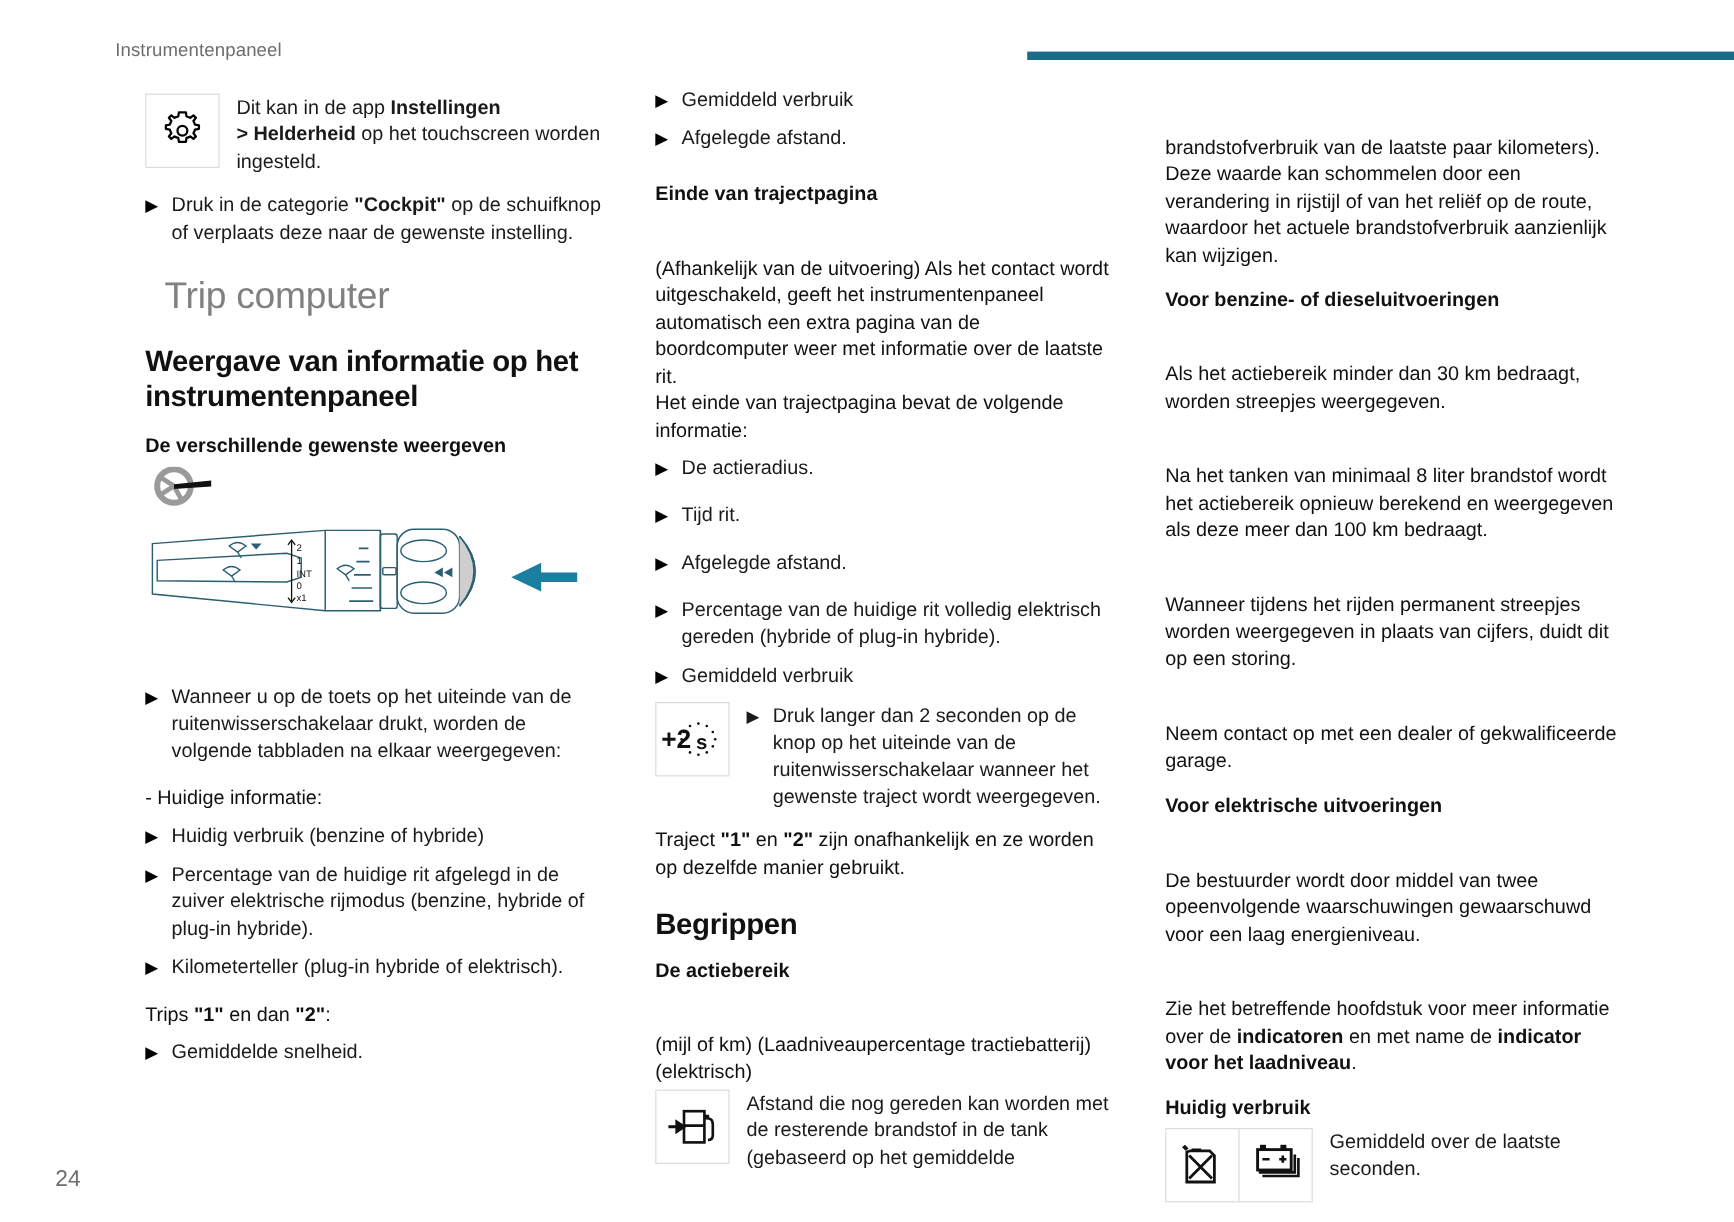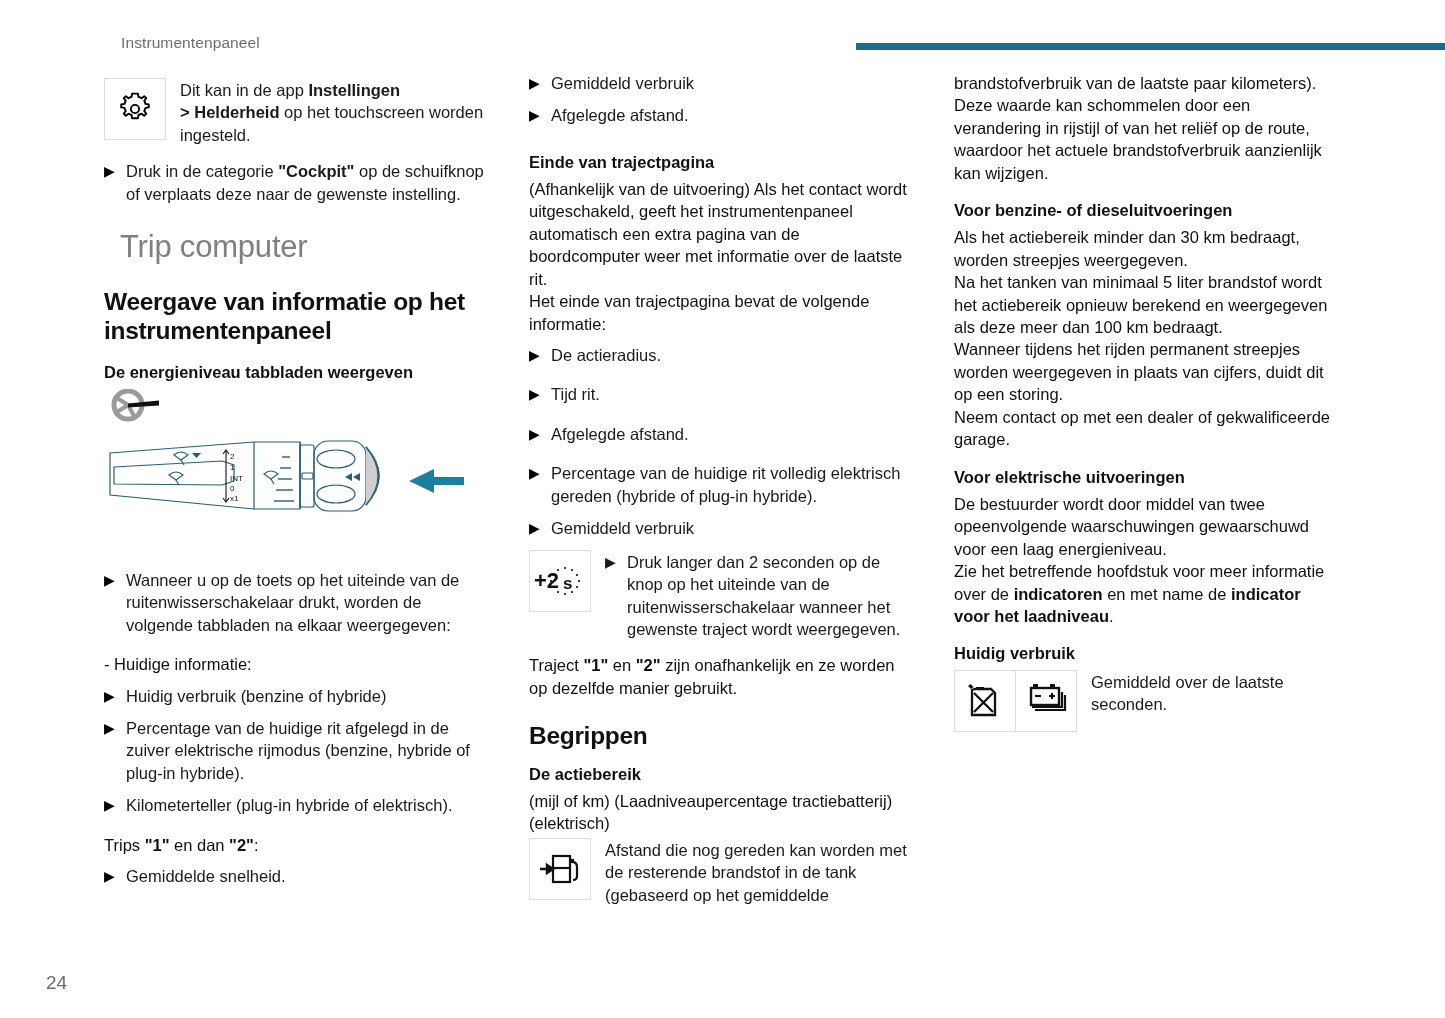--- a/index.html
+++ b/index.html
@@ -17,41 +17,41 @@
   }
 
   
   .header {
     position: absolute;
     top: 0; left: 0; right: 0;
     height: 58px;
   }
   .header-title {
     position: absolute;
-    left: 121px;
+    left: 96px;
     top: 34px;
     font-size: 15.5px;
     color: #6e6e6e;
     letter-spacing: 0.1px;
     white-space: nowrap;
   }
   .header-rule {
     position: absolute;
     left: 856px;
     top: 43px;
     width: 589px;
     height: 7px;
     background: #1b6c89;
   }
 
   
   .columns {
     position: absolute;
     top: 72px;
-    left: 104px;
+    left: 121px;
     width: 1290px;
     display: flex;
     gap: 0px;
   }
   .col {
     width: 380px;
     margin-right: 45px;
   }
   .col:last-child {
     margin-right: 0;
@@ -82,20 +82,21 @@
     line-height: 1.28;
   }
   p.body {
     font-size: 16.5px;
     line-height: 1.36;
     margin: 0 0 9px 0;
     color: #111;
   }
   p.tight {
     margin-bottom: 0;
+    margin-top: 40px;
   }
   .b { font-weight: bold; }
 
   
   .bullet {
     display: flex;
     align-items: flex-start;
     font-size: 16.5px;
     line-height: 1.36;
     margin: 0 0 10px 0;
@@ -189,21 +190,21 @@
     </div>
 
     <div class="bullet spaced">
       <span class="tri">▶</span>
       <span class="btxt">Druk in de categorie <span class="b">"Cockpit"</span> op de schuifknop of verplaats deze naar de gewenste instelling.</span>
     </div>
 
     <div class="h1">Trip computer</div>
 
     <div class="h2">Weergave van informatie op het instrumentenpaneel</div>
-    <div class="h3">De energieniveau tabbladen weergeven</div>
+    <div class="h3">De verschillende gewenste weergeven</div>
 
     <div class="stalk-figure">
       <svg width="380" height="160" viewBox="0 0 380 160" aria-hidden="true">
 
         <g>
           <circle cx="24" cy="16" r="14" fill="none" stroke="#9a9a9a" stroke-width="5"></circle>
           <path d="M24 16 L13 9 M24 16 L13 23 M24 16 L30 27" stroke="#9a9a9a" stroke-width="4" fill="none"></path>
           <path d="M24 14.5 L55 11.5 L55 16.5 L24 18.5 Z" fill="#111"></path>
         </g>
 
@@ -380,21 +381,21 @@
 
   <div class="col">
 
     <p class="body tight">brandstofverbruik van de laatste paar kilometers).</p>
 
 
     <p class="body">Deze waarde kan schommelen door een verandering in rijstijl of van het reliëf op de route, waardoor het actuele brandstofverbruik aanzienlijk kan wijzigen.</p>
 
     <div class="h3">Voor benzine- of dieseluitvoeringen</div>
     <p class="body tight">Als het actiebereik minder dan 30 km bedraagt, worden streepjes weergegeven.</p>
-    <p class="body tight">Na het tanken van minimaal 5 liter brandstof wordt het actiebereik opnieuw berekend en weergegeven als deze meer dan 100 km bedraagt.</p>
+    <p class="body tight">Na het tanken van minimaal 8 liter brandstof wordt het actiebereik opnieuw berekend en weergegeven als deze meer dan 100 km bedraagt.</p>
     <p class="body tight">Wanneer tijdens het rijden permanent streepjes worden weergegeven in plaats van cijfers, duidt dit op een storing.</p>
     <p class="body tight">Neem contact op met een dealer of gekwalificeerde garage.</p>
 
     <div class="h3">Voor elektrische uitvoeringen</div>
     <p class="body tight">De bestuurder wordt door middel van twee opeenvolgende waarschuwingen gewaarschuwd voor een laag energieniveau.</p>
     <p class="body tight">Zie het betreffende hoofdstuk voor meer informatie over de <span class="b">indicatoren</span> en met name de <span class="b">indicator voor het laadniveau</span>.</p>
 
     <div class="h3">Huidig verbruik</div>
 
     <div class="iconrow" style="margin-top:3px;margin-bottom:16px">

